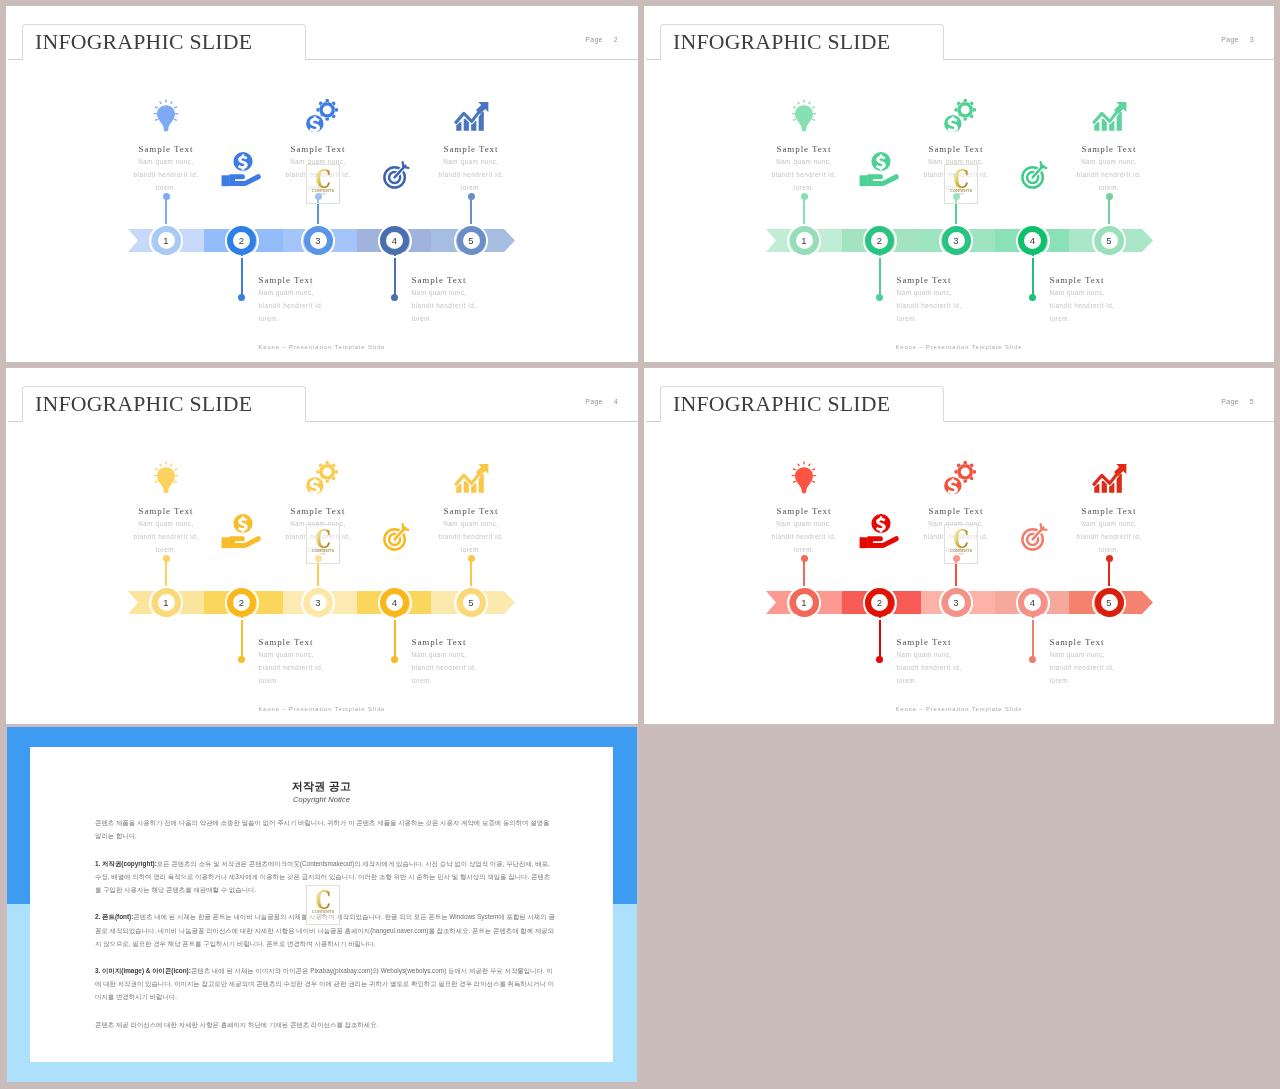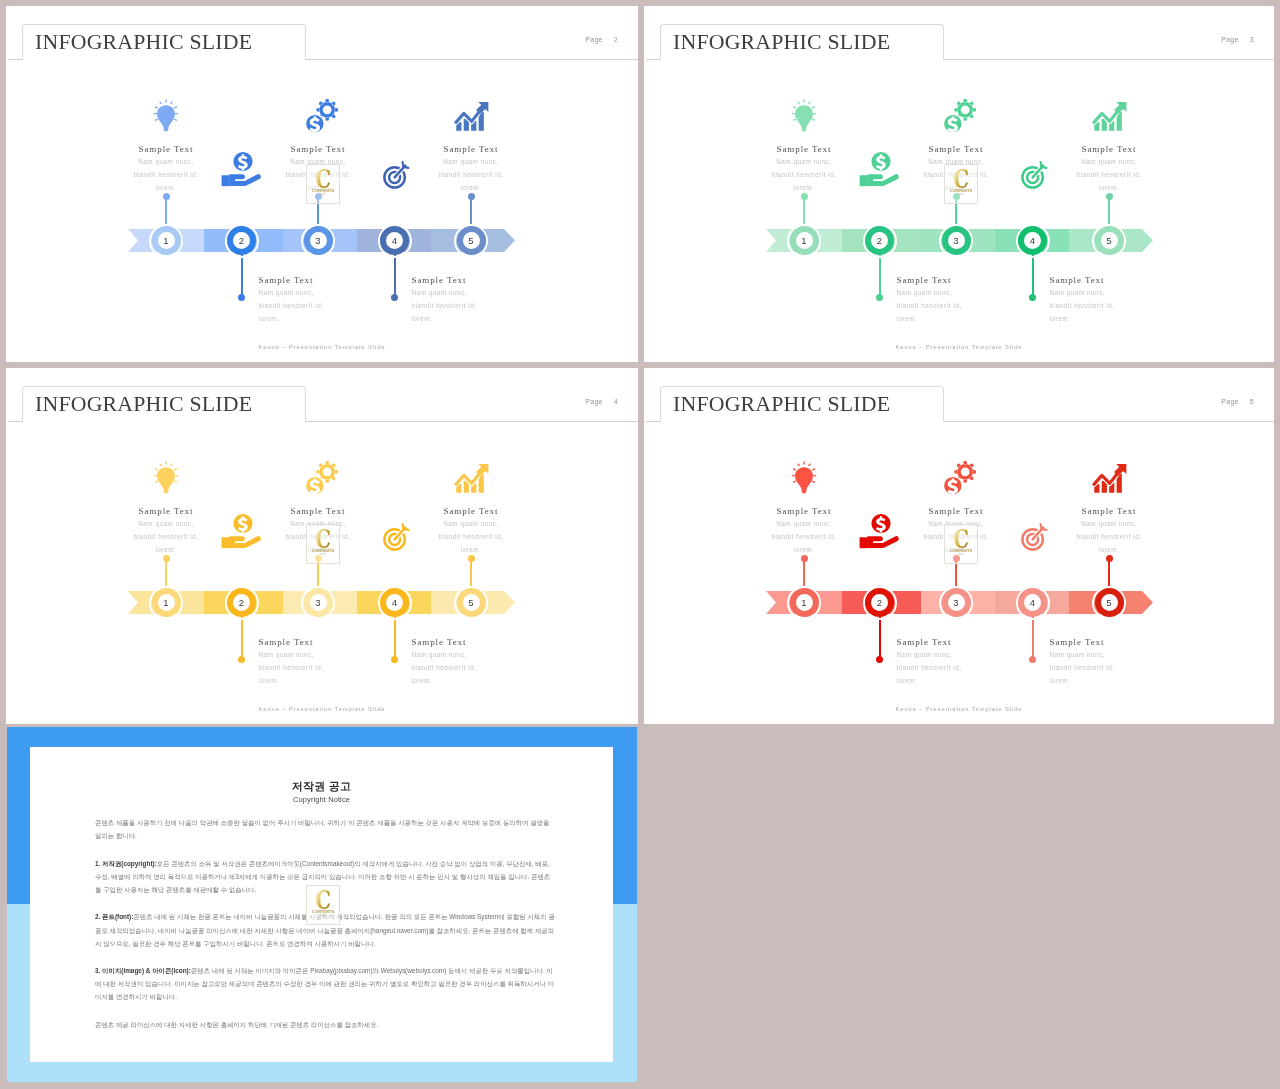--- a/index.html
+++ b/index.html
@@ -50,21 +50,21 @@
   .wm .cap2{position:absolute;left:0;right:0;top:28px;text-align:center;font-size:2.6px;
            color:#c5b9a0;letter-spacing:.1px;}
 
   .sl4{left:7px;top:727px;width:630px;height:355px;background:transparent;}
   .cb-top{position:absolute;left:0;top:0;width:630px;height:177px;}
   .cb-bot{position:absolute;left:0;top:177px;width:630px;height:178px;}
   .cpaper{position:absolute;left:23px;top:20px;width:583px;height:315px;background:#fff;}
   .cp-title{position:absolute;left:0;right:0;top:32px;text-align:center;font-weight:bold;
             font-size:11px;color:#2d2d2d;letter-spacing:.2px;}
   .cp-sub{position:absolute;left:0;right:0;top:48px;text-align:center;font-size:7.5px;
-          color:#4a4a4a;letter-spacing:.1px;}
+          color:#4a4a4a;letter-spacing:.1px;font-style:italic;}
   .cp-body{position:absolute;left:65px;right:57px;top:69px;font-size:6.4px;color:#6e6e6e;
            line-height:13.1px;text-align:left;}
   .cp-body p{margin:0 0 14.5px 0;}
   .cp-body b{color:#3a3a3a;font-weight:bold;}
 </style>
 </head>
 <body>
 
 <div id="stage">
     <div class="slide sl0">

